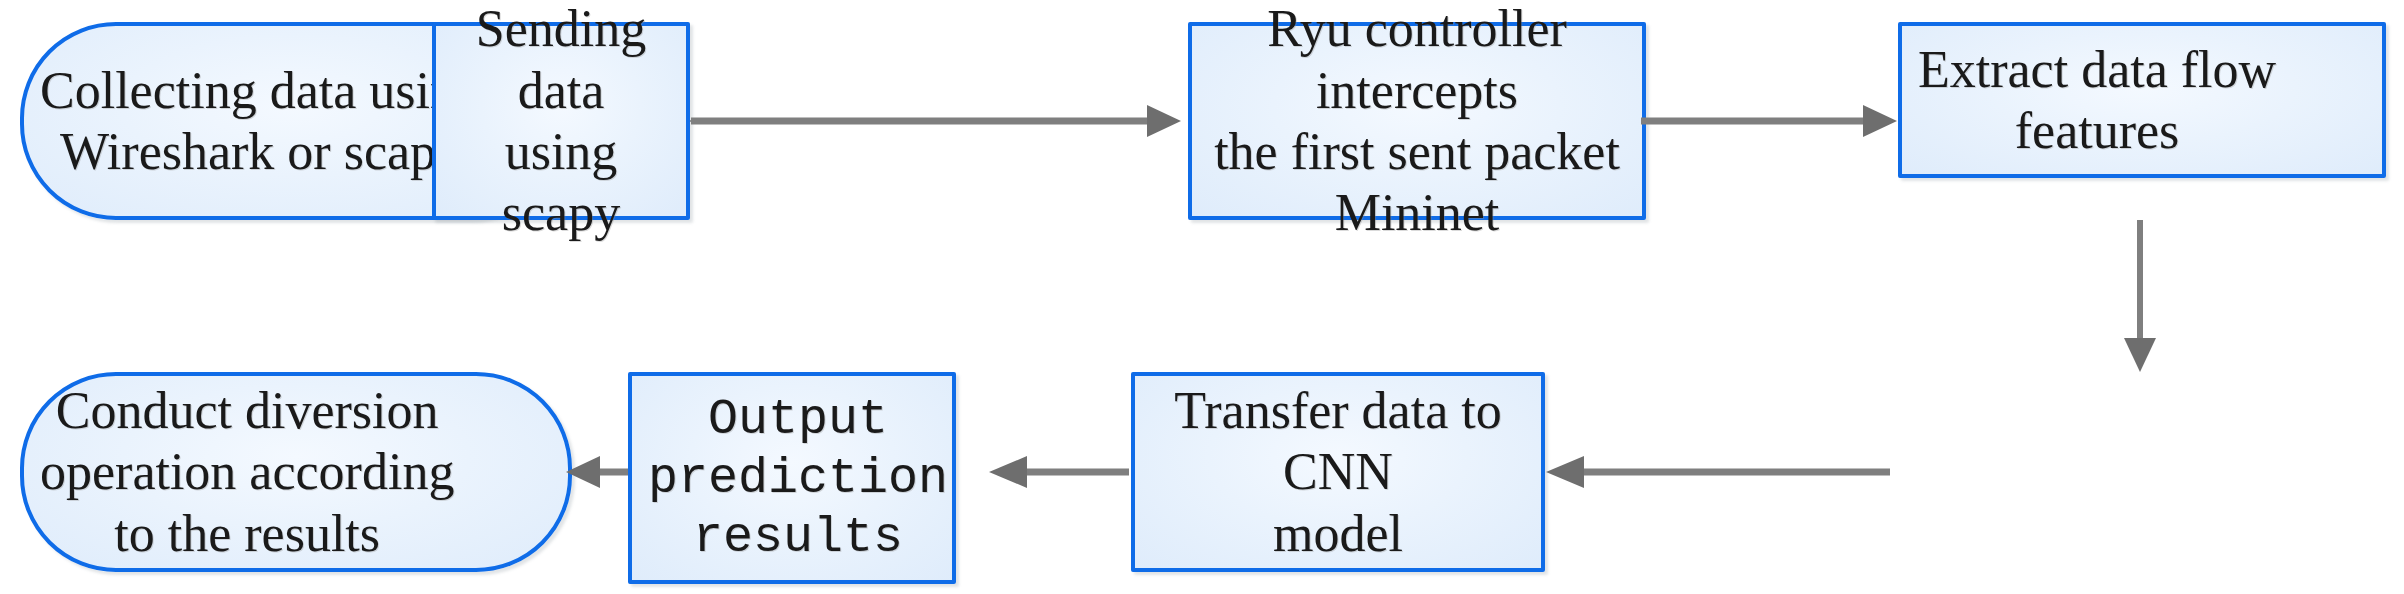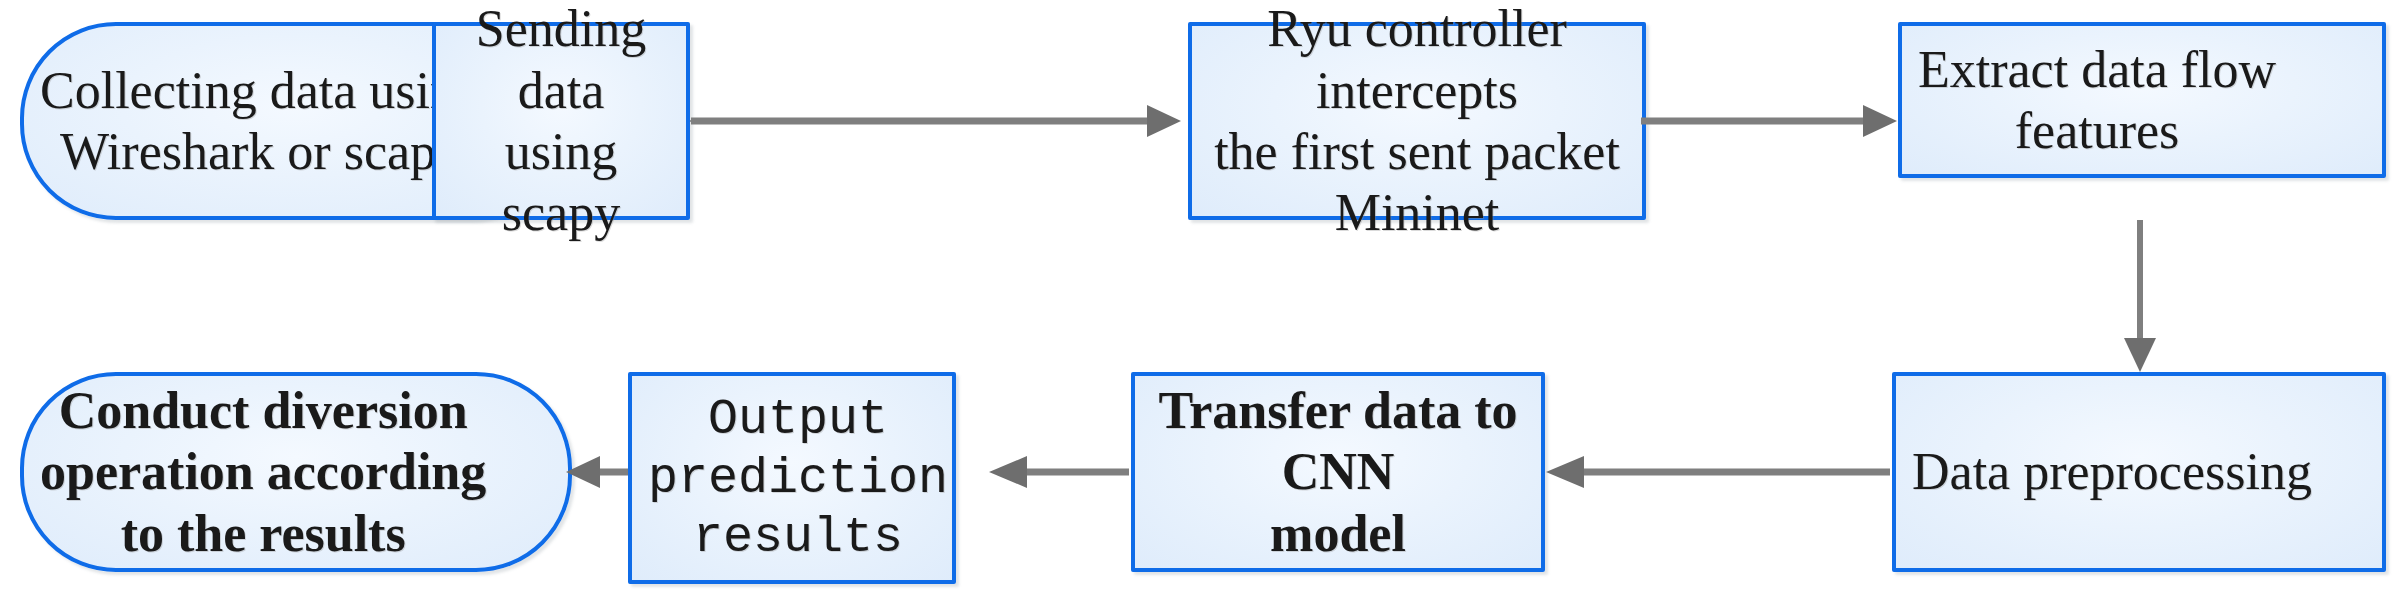--- a/index.html
+++ b/index.html
@@ -101,21 +101,21 @@
 features</span>
   </div>
 
   <div class="arrow" style="left:2120px; top:220px; width:40px; height:152px;">
     <svg width="40" height="152" viewBox="0 0 40 152">
       <line x1="20" y1="0" x2="20" y2="122" stroke="#7f7f7f" stroke-width="6"></line>
       <polygon points="4,118 20,152 36,118" fill="#6e6e6e"></polygon>
     </svg>
   </div>
 
-  <div class="node stadium f52" style="left:20px; top:372px; width:552px; height:200px;font-weight:bold;">
+  <div class="node stadium f52" style="left:20px; top:372px; width:552px; height:200px;">
     <span class="label">Conduct diversion
 operation according
 to the results</span>
   </div>
 
   <div class="arrow" style="left:566px; top:452px; width:96px; height:40px;">
     <svg width="96" height="40" viewBox="0 0 96 40">
       <line x1="96" y1="20" x2="30" y2="20" stroke="#7f7f7f" stroke-width="7"></line>
       <polygon points="34,4 0,20 34,36" fill="#6e6e6e"></polygon>
     </svg>
@@ -127,29 +127,26 @@
 results</span>
   </div>
 
   <div class="arrow" style="left:989px; top:452px; width:140px; height:40px;">
     <svg width="140" height="40" viewBox="0 0 140 40">
       <line x1="140" y1="20" x2="34" y2="20" stroke="#7f7f7f" stroke-width="7"></line>
       <polygon points="38,4 0,20 38,36" fill="#6e6e6e"></polygon>
     </svg>
   </div>
 
-  <div class="node rect f52" style="left:1131px; top:372px; width:414px; height:200px;font-weight:bold;">
+  <div class="node rect f52" style="left:1131px; top:372px; width:414px; height:200px;">
     <span class="label">Transfer data to CNN
 model</span>
   </div>
 
   <div class="arrow" style="left:1546px; top:452px; width:344px; height:40px;">
     <svg width="344" height="40" viewBox="0 0 344 40">
       <line x1="344" y1="20" x2="34" y2="20" stroke="#7f7f7f" stroke-width="7"></line>
       <polygon points="38,4 0,20 38,36" fill="#6e6e6e"></polygon>
     </svg>
   </div>
 
-  <div class="node rect f52" style="left:1892px; top:372px; width:494px; height:200px;">
-    <span class="label">Data preprocessing</span>
-  </div>
 
 </div>
 
 </body></html>

